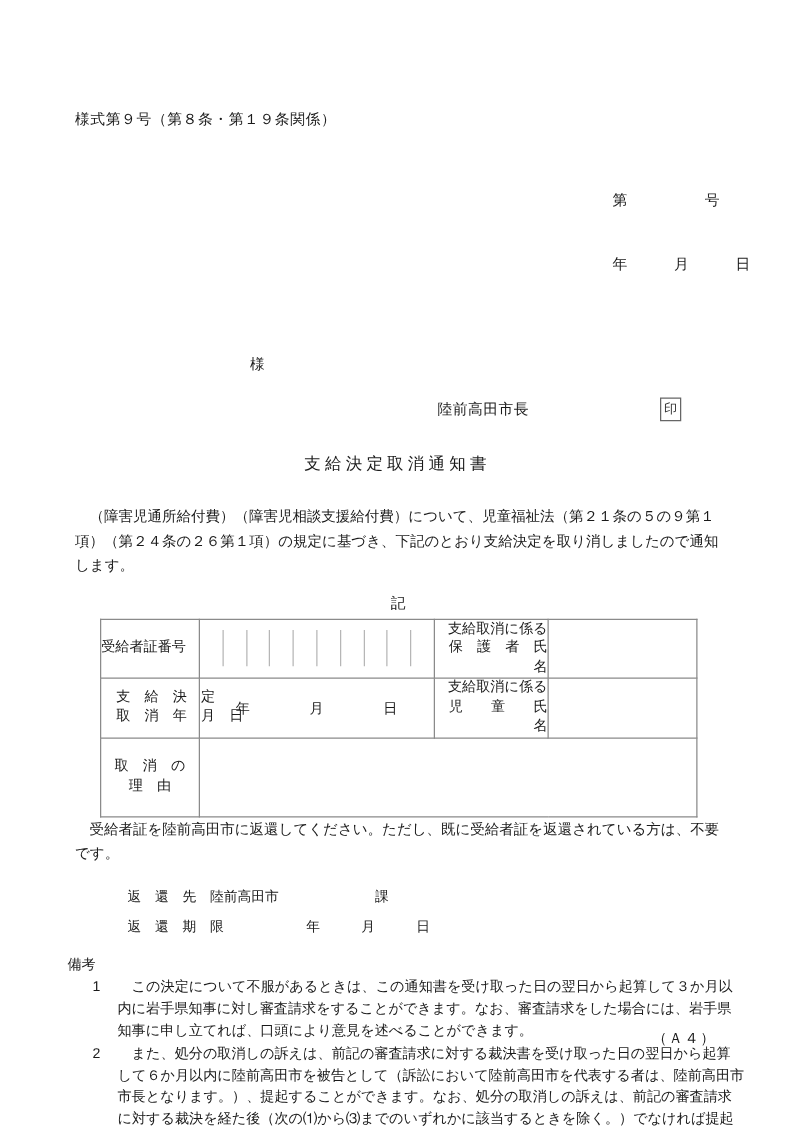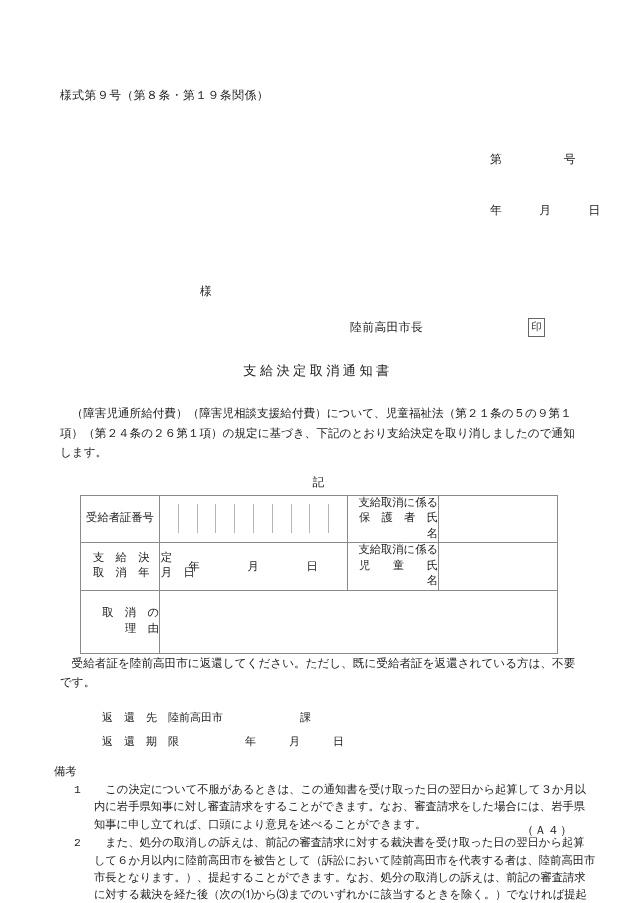--- a/index.html
+++ b/index.html
@@ -20,21 +20,21 @@
     overflow: hidden;
     box-sizing: border-box;
   }
   .sheet {
     position: absolute;
     left: 60px;
     top: 88px;
     width: 513px;
   }
   .jp {
-    font-family: Liberation Mono, monospace;
+    font-family: Liberation Sans, sans-serif;
   }
 
   
   .form-no {
     font-size: 11.8px;
     letter-spacing: 0.5px;
     margin-bottom: 14px;
   }
   .doc-num-block {
     margin-left: 430px;
@@ -108,21 +108,21 @@
     table-layout: fixed;
   }
   table.form-table td {
     border: 1px solid #8a8a8a;
     font-size: 11.3px;
     padding: 0;
     vertical-align: middle;
   }
   .th-label {
     width: 78px;
-    text-align: center;
+    text-align: left;
     line-height: 15.5px;
     padding: 3px 2px;
   }
   .th-label .sub {
     display: block;
     white-space: pre;
     margin-left: 12px;
   }
   .numcells {
     padding: 0 !important;
@@ -151,21 +151,21 @@
     width: 90px;
     text-align: right;
     line-height: 15.5px;
     padding: 3px 2px;
   }
   .name-blank {
     width: 118px;
   }
   .reason-label {
     height: 62px;
-    text-align: right;
+    text-align: center;
     vertical-align: middle;
   }
   .reason-blank {
     height: 62px;
   }
 
   
   .return-note {
     font-size: 11.6px;
     line-height: 19px;

